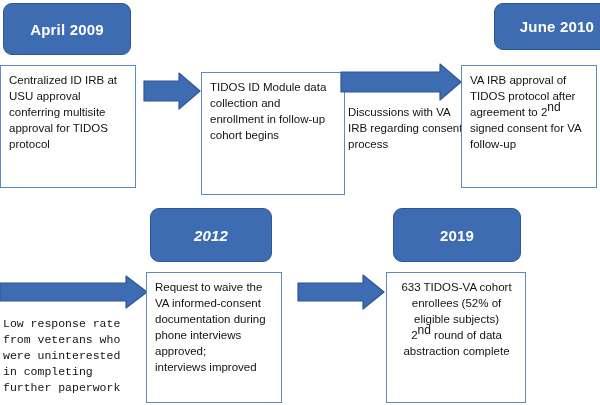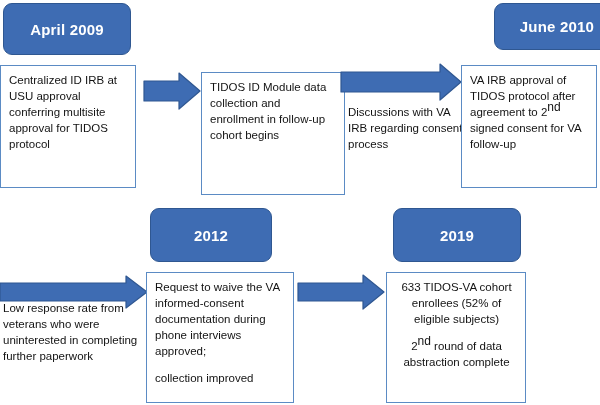--- a/index.html
+++ b/index.html
@@ -48,21 +48,20 @@
     padding: 6px 7px 6px 8px;
     color: #131313;
     font-size: 11.5px;
     line-height: 1.40;
     overflow: hidden;
   }
   .box p {
     margin: 0 0 0 0;
   }
   .box p + p.gap {
-    margin-top: 11px;
   }
   .box sup {
     font-size: 12px;
     vertical-align: super;
     line-height: 0;
   }
 
   
   .caption {
     position: absolute;
@@ -116,29 +115,29 @@
   <div class="box" style="left:461px; top:65px; width:136px; height:123px;">
     <p>VA IRB approval of TIDOS protocol after agreement to 2<sup>nd</sup> signed consent for VA follow-up</p>
   </div>
 
   <div class="arrow" style="left:0px; top:275px; width:148px; height:34px;">
     <svg width="148" height="34" viewBox="0 0 148 34">
       <polygon points="0,8 126,8 126,1 147,17 126,33 126,26 0,26" fill="#3E6CB3" stroke="#2F5791" stroke-width="1.2" stroke-linejoin="round"></polygon>
     </svg>
   </div>
 
-  <div class="caption" style="left:3px; top:300px; width:136px;">
+  <div class="caption" style="left:3px; top:316px; width:136px;font-family:Liberation Mono, monospace;">
     <p>Low response rate from veterans who were uninterested in completing further paperwork</p>
   </div>
 
-  <div class="pill" style="left:150px; top:208px; width:122px; height:54px;">2012</div>
+  <div class="pill" style="left:150px; top:208px; width:122px; height:54px;font-style:italic;">2012</div>
 
-  <div class="box" style="left:146px; top:272px; width:148px; height:131px;">
+  <div class="box" style="left:146px; top:272px; width:136px; height:131px;">
     <p>Request to waive the VA informed-consent documentation during phone interviews approved;</p>
-    <p class="gap">collection improved</p>
+    <p class="gap">interviews improved</p>
   </div>
 
   <div class="arrow" style="left:297px; top:274px; width:88px; height:36px;">
     <svg width="88" height="36" viewBox="0 0 88 36">
       <polygon points="1,9 66,9 66,1 87,18 66,35 66,27 1,27" fill="#3E6CB3" stroke="#2F5791" stroke-width="1.2" stroke-linejoin="round"></polygon>
     </svg>
   </div>
 
   <div class="pill" style="left:393px; top:208px; width:128px; height:54px;">2019</div>
 

